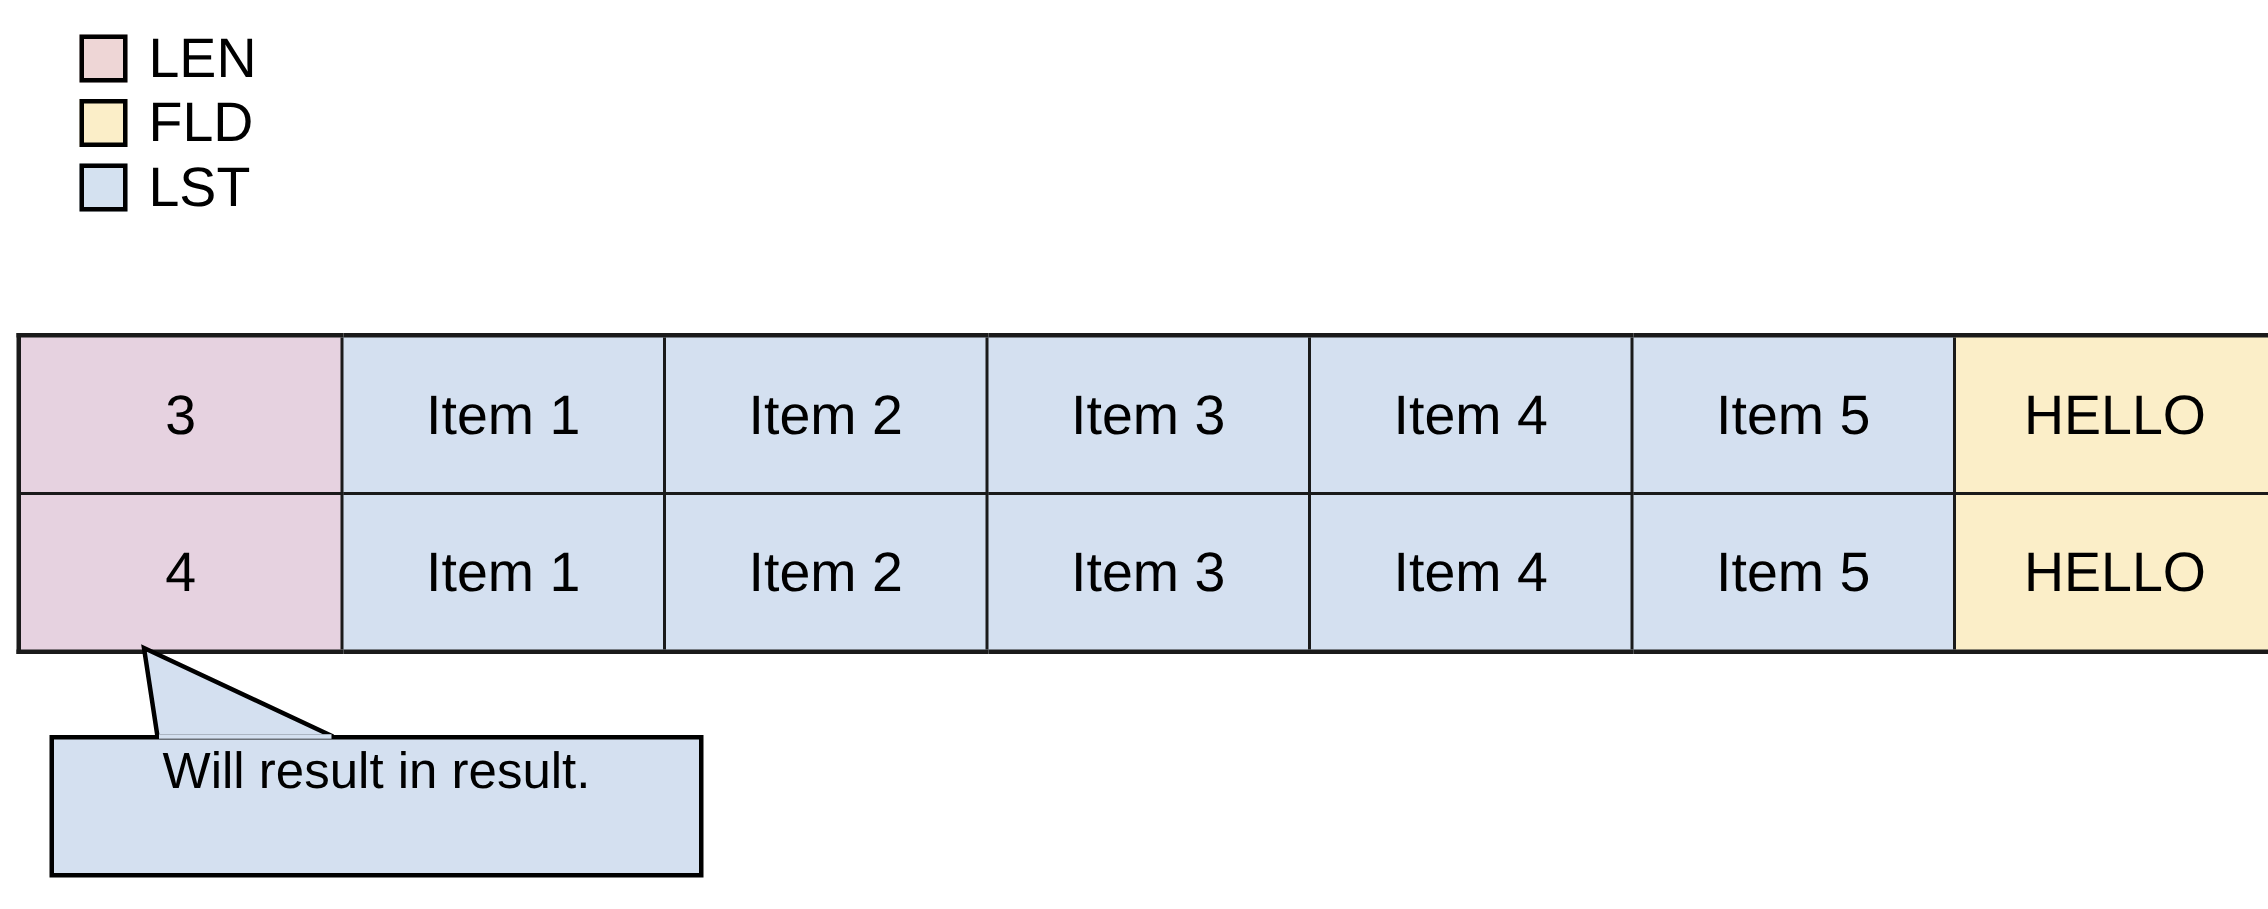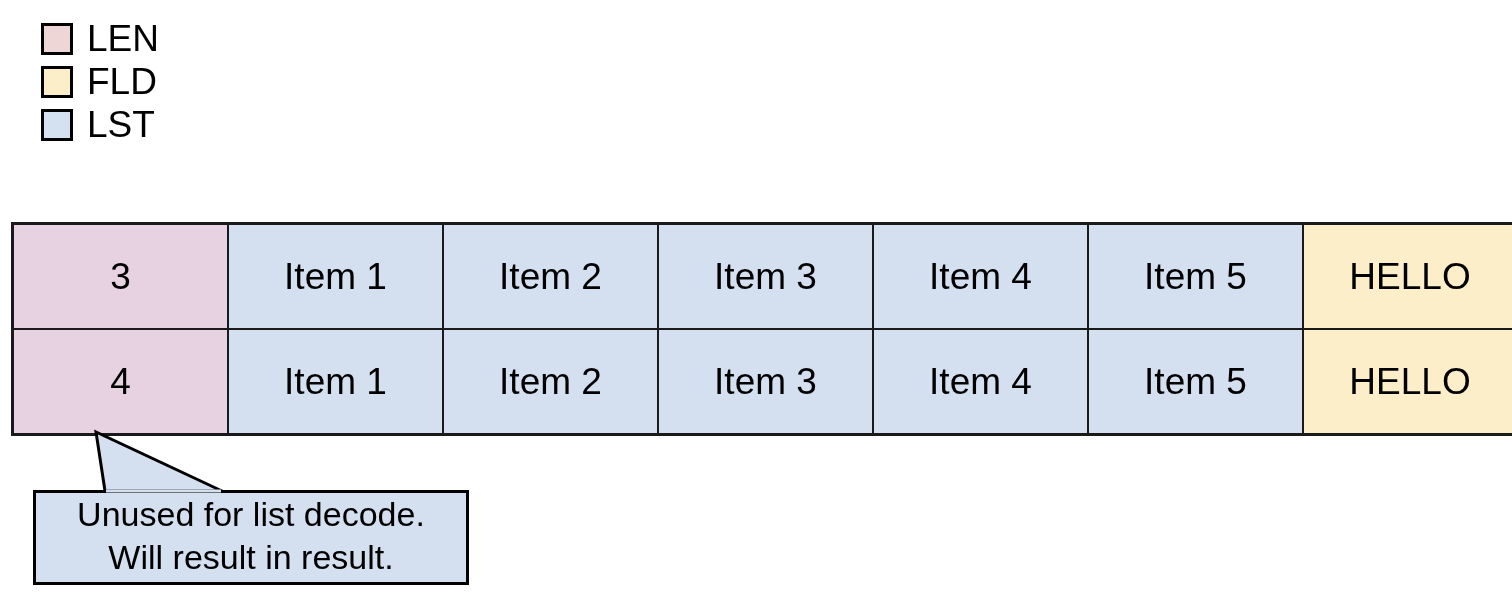--- a/index.html
+++ b/index.html
@@ -20,20 +20,21 @@
   
   #legend {
     position: absolute;
     left: 41px;
     top: 17px;
   }
   .legend-row {
     display: flex;
     align-items: center;
     height: 43px;
+    margin-left: 12px;
   }
   .legend-swatch {
     width: 26px;
     height: 26px;
     border: 3px solid #000000;
     box-sizing: content-box;
     flex: 0 0 auto;
   }
   .legend-label {
     margin-left: 14px;
@@ -141,16 +142,15 @@
   </tbody>
 </table>
 
 <div id="callout">
   <svg width="500" height="170" viewBox="0 0 500 170">
     <polygon id="callout-tail" points="96,7 105,66 222,66" fill="#d4e0f0" stroke="#000000" stroke-width="3" stroke-linejoin="miter"></polygon>
     <rect id="callout-box" x="34.5" y="66.5" width="433" height="92" fill="#d4e0f0" stroke="#000000" stroke-width="3"></rect>
     <line x1="106" y1="66" x2="221" y2="66" stroke="#d4e0f0" stroke-width="3"></line>
   </svg>
   <div id="callout-text">
-    <div>Unused for list decode.</div>
     <div>Will result in result.</div>
   </div>
 </div>
 
 </body></html>

